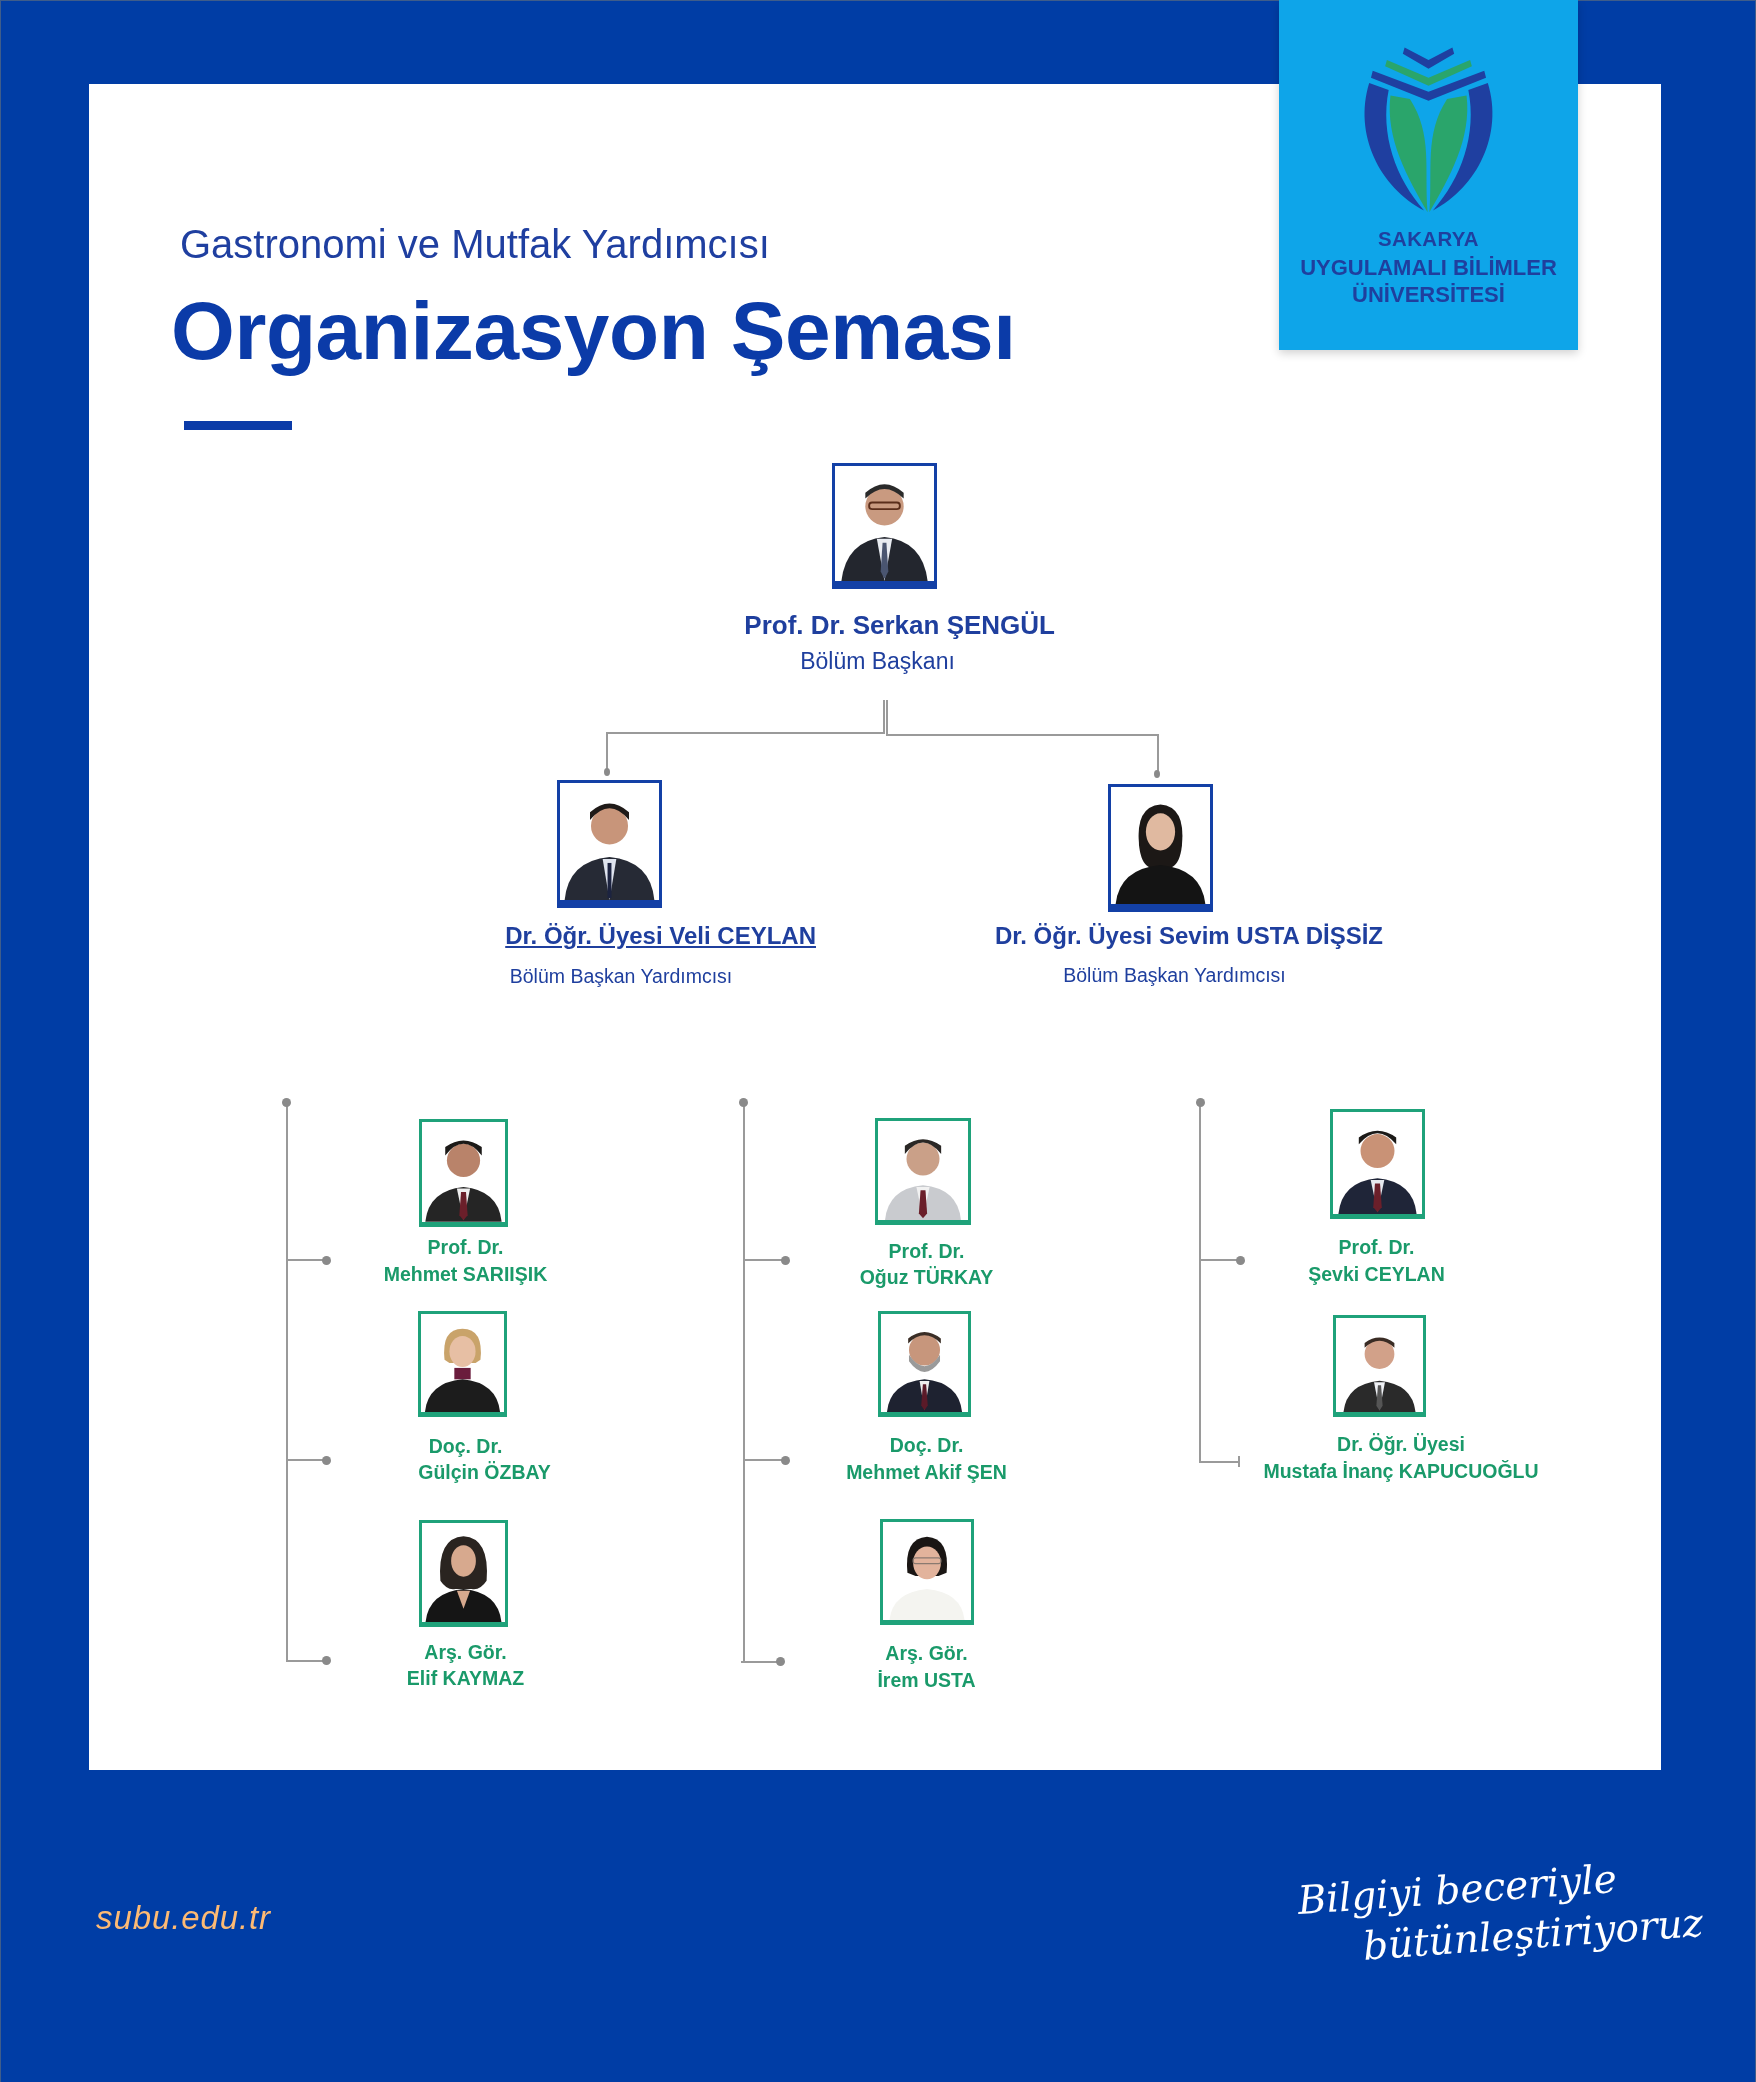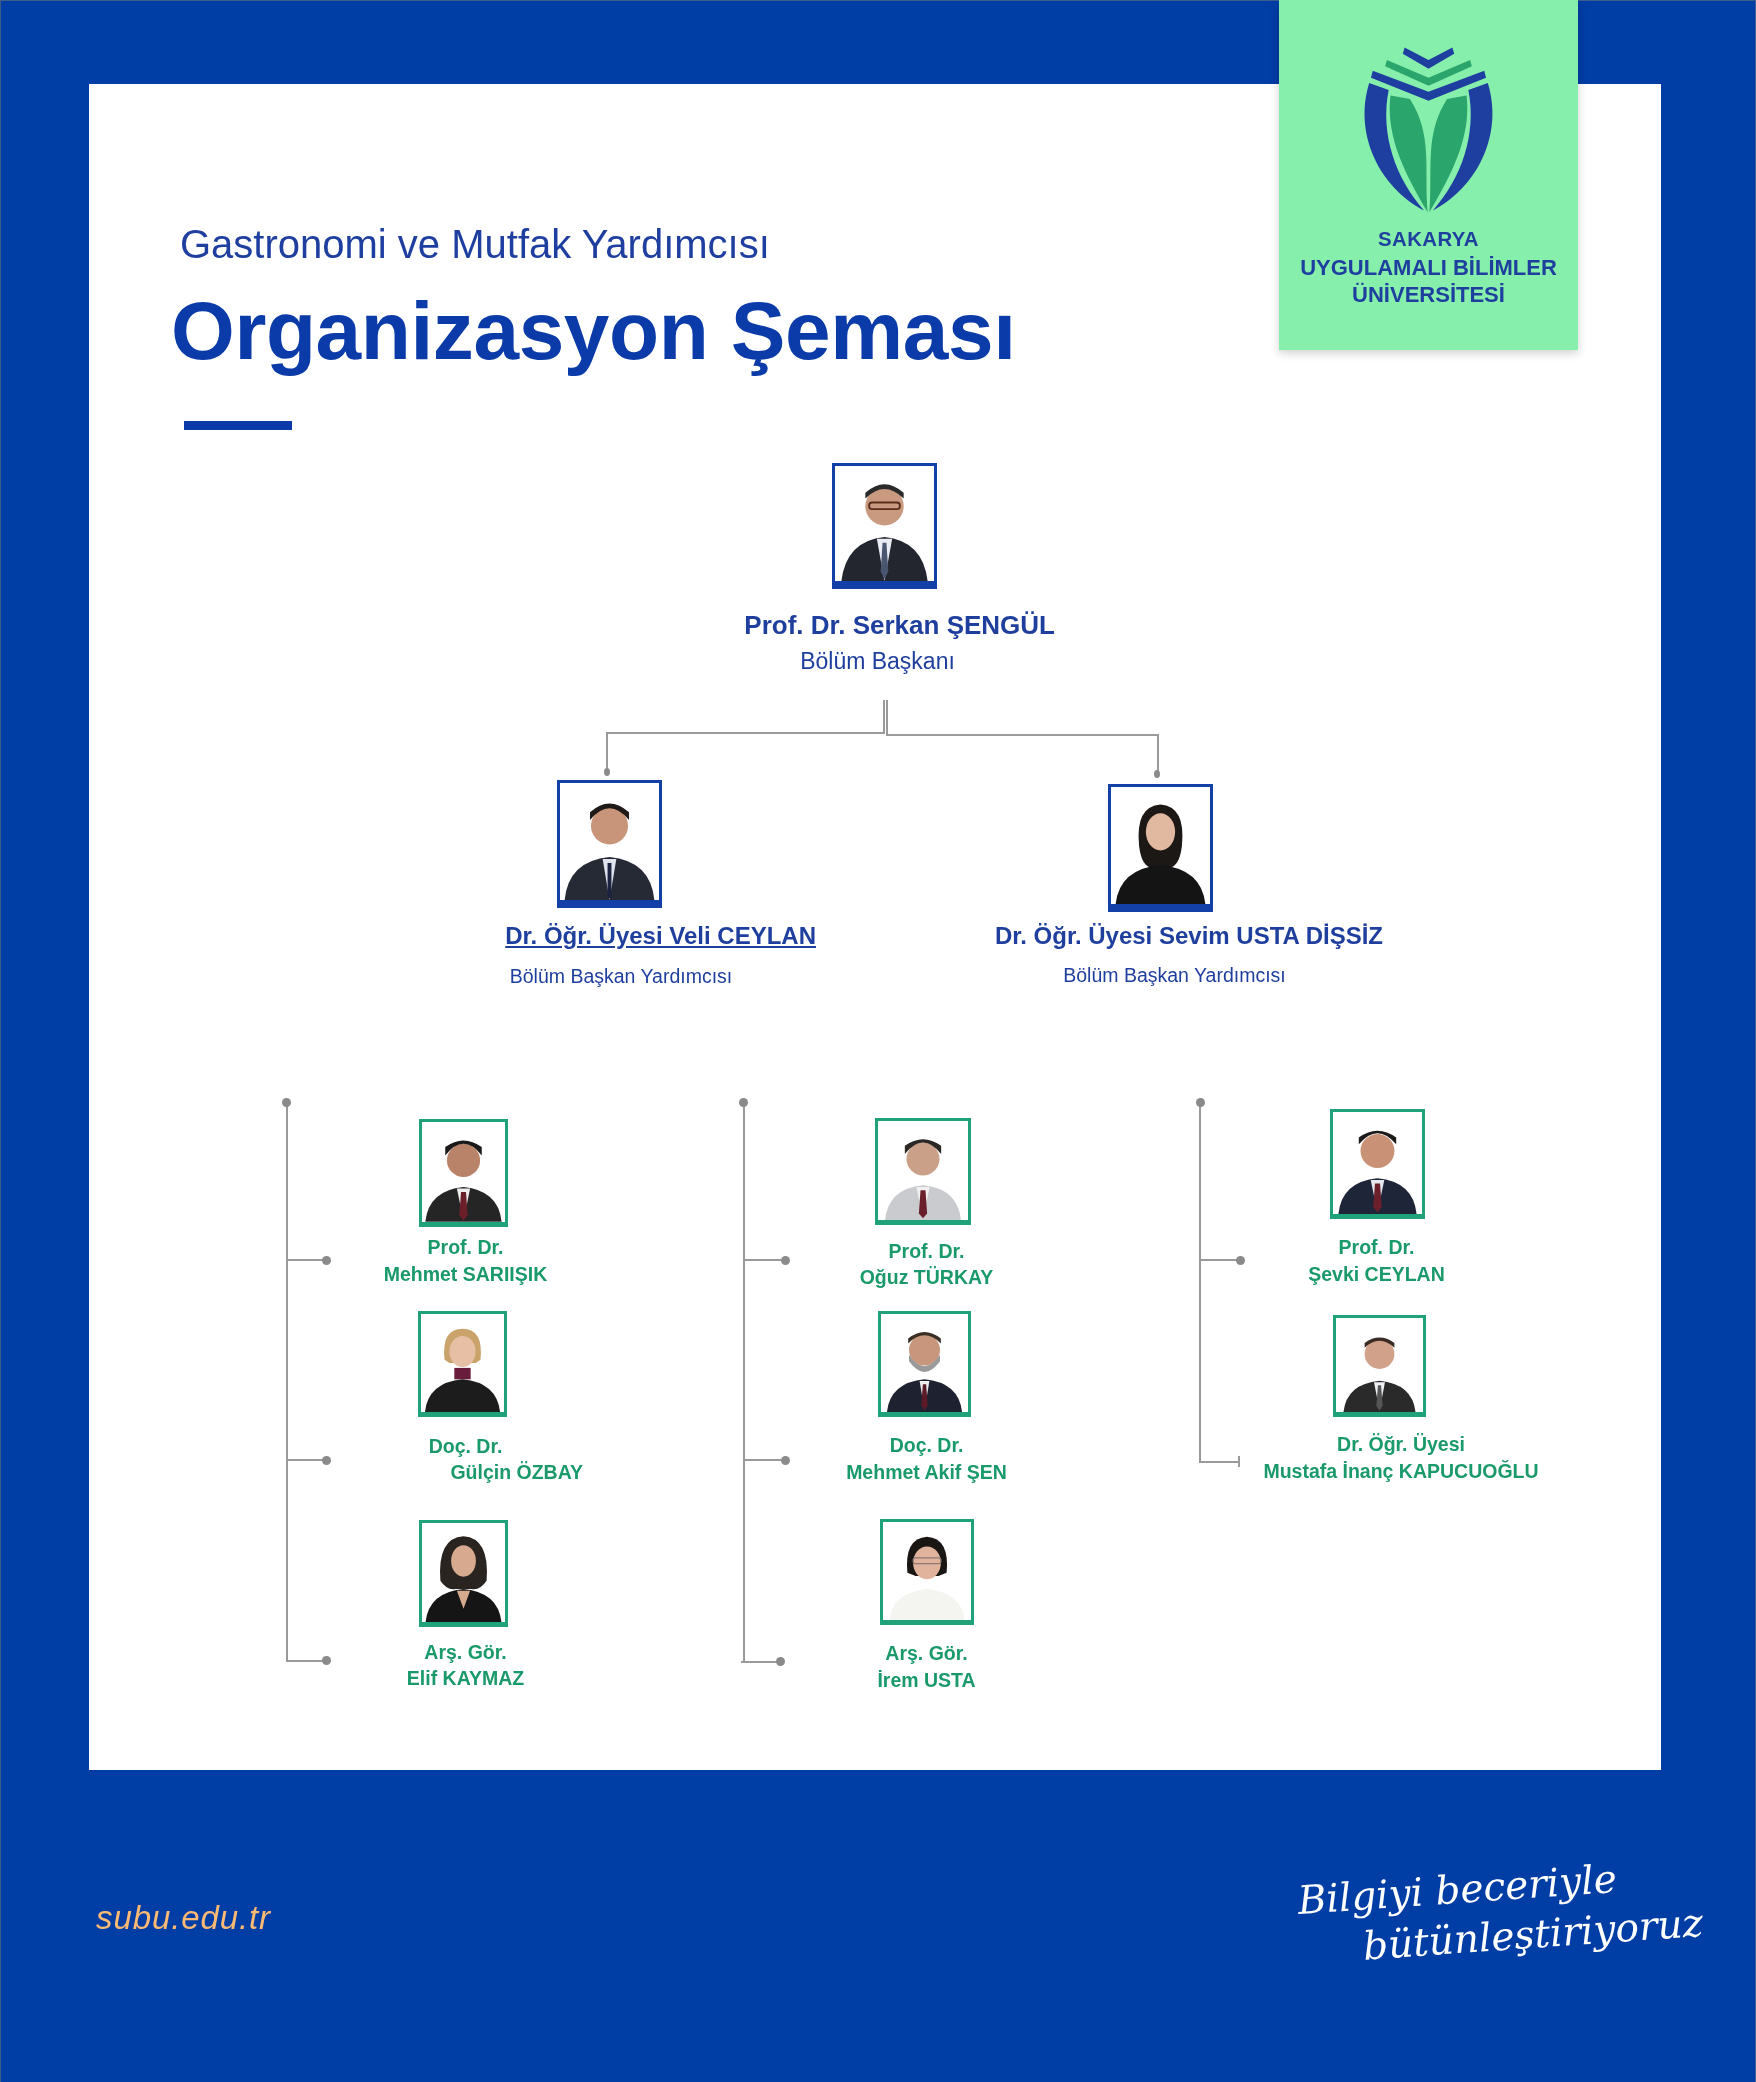--- a/index.html
+++ b/index.html
@@ -1,19 +1,19 @@
 <!DOCTYPE html>
 <html style="font-size:14px"><head>
 <meta charset="utf-8">
 <style>
   html,body{margin:0;padding:0;}
   body{width:1756px;height:2083px;background:#003da5;position:relative;overflow:hidden;font-family:"Liberation Sans",sans-serif;}
   .frame-edge{position:absolute;left:0;top:0;width:1756px;height:2083px;box-sizing:border-box;border:1.8px solid #3f5d8a;pointer-events:none;}
   .panel{position:absolute;left:89px;top:84px;width:1572px;height:1686px;background:#ffffff;}
-  .logo-card{position:absolute;left:1279px;top:0px;width:299px;height:350px;background:#86efac;box-shadow:0 3.5px 8.9px rgba(0,0,0,0.18);display:flex;flex-direction:column;align-items:center;}
+  .logo-card{position:absolute;left:1279px;top:0px;width:299px;height:350px;background:#0ea5e9;box-shadow:0 3.5px 8.9px rgba(0,0,0,0.18);display:flex;flex-direction:column;align-items:center;}
   .logo-mark{margin-top:37px;width:151px;height:177px;}
   .logo-text{margin-top:12.4px;text-align:center;color:#1f3f9e;font-weight:bold;line-height:27.5px;}
   .logo-text .l1{font-size:20.4px;letter-spacing:0.4px;}
   .logo-text .l2{font-size:22px;}
   .logo-text .l3{font-size:22px;}
   .subtitle{position:absolute;left:180px;top:222px;font-size:40px;color:#1f3fa0;}
   .title{position:absolute;left:171px;top:284px;font-size:82px;font-weight:bold;color:#0b3ba8;letter-spacing:-0.4px;}
   .title-bar{position:absolute;left:184px;top:421px;width:108px;height:8.9px;background:#0b3ba8;}
   .photo{position:absolute;box-sizing:border-box;background:#fff;overflow:hidden;}
   .photo.blue{border:3.5px solid #1340a6;border-bottom-width:8px;}
@@ -129,21 +129,21 @@
 <div class="photo green" style="left:418px;top:1311px;width:89px;height:106px;">
   <svg viewBox="0 0 100 120">
       <rect width="100" height="120" fill="#fff"></rect>
       <path d="M28 56 Q24 18 50 18 Q76 18 72 56 L66 60 L34 60 Z" fill="#c9a36a"></path>
       <ellipse cx="50" cy="46" rx="16" ry="19" fill="#e7bfa4"></ellipse>
       <rect x="40" y="66" width="20" height="14" fill="#6a1c3c"></rect>
       <path d="M4 120 Q8 84 50 80 Q92 84 96 120 Z" fill="#1c1c1c"></path>
     </svg>
 </div>
 <div class="gname" style="left:337px;top:1433px;width:257px;">Doç. Dr.</div>
-<div class="gname" style="left:326px;top:1459px;width:257px;text-align:right;">Gülçin ÖZBAY</div>
+<div class="gname" style="left:356px;top:1459px;width:257px;">Gülçin ÖZBAY</div>
 
 <div class="photo green" style="left:419px;top:1520px;width:89px;height:107px;">
   <svg viewBox="0 0 100 120">
       <rect width="100" height="120" fill="#fff"></rect>
       <path d="M22 70 Q18 18 50 16 Q82 18 78 70 Q70 82 60 80 L40 80 Q30 82 22 70 Z" fill="#2a2420"></path>
       <ellipse cx="50" cy="46" rx="15" ry="19" fill="#d7a98e"></ellipse>
       <path d="M4 120 Q8 84 50 80 Q92 84 96 120 Z" fill="#151515"></path>
       <path d="M42 82 L50 104 L58 82 Z" fill="#d7a98e"></path>
     </svg>
 </div>

